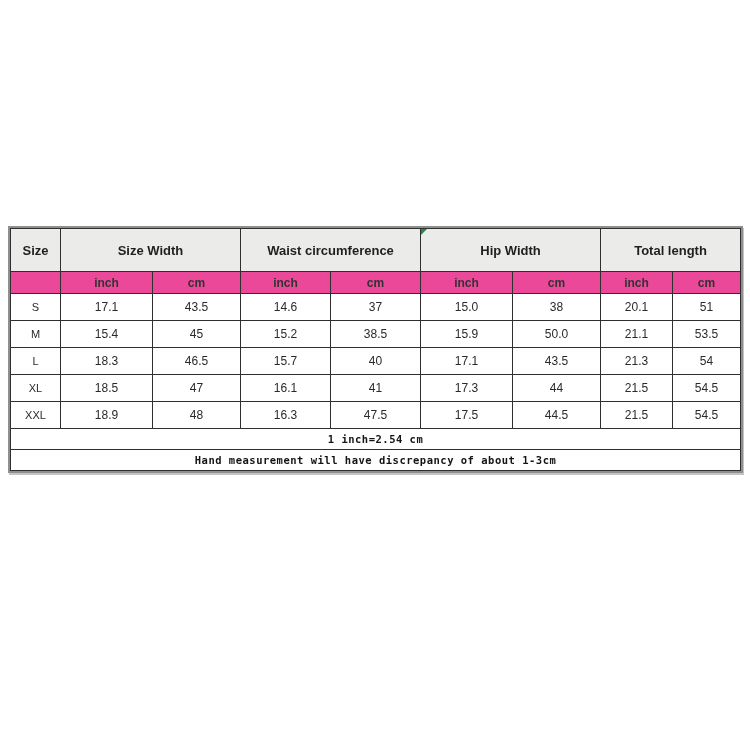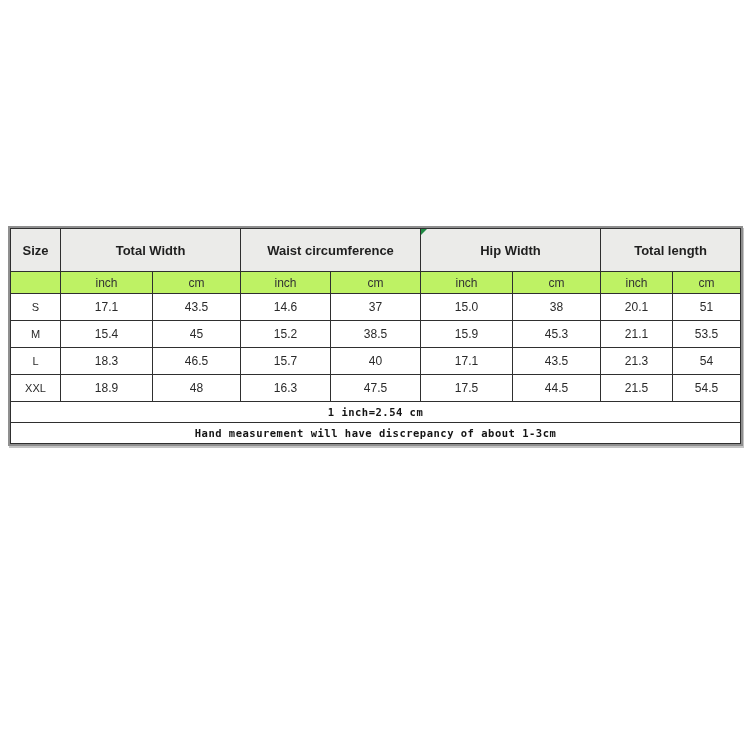--- a/index.html
+++ b/index.html
@@ -36,23 +36,23 @@
   tr.group-row th {
     height: 42px;
     background: #ebebe9;
     font-size: 13px;
     font-weight: bold;
     color: #1f1f1f;
     position: relative;
   }
   tr.unit-row td {
     height: 21px;
-    background: #bef264;
+    background: #ec4899;
     font-size: 12px;
-    font-weight: normal;
+    font-weight: bold;
     color: #333333;
   }
   tr.data-row td {
     height: 26px;
     background: #ffffff;
     font-size: 12px;
     color: #2a2a2a;
   }
   tr.data-row td.size-cell { font-size: 11px; }
   tr.footnote-row td {
@@ -88,21 +88,21 @@
         <col style="width:90px">
           <col style="width:90px">
         <col style="width:92px">
           <col style="width:88px">
         <col style="width:72px">
           <col style="width:68px">
       </colgroup>
       <tbody>
         <tr class="group-row">
           <th>Size</th>
-          <th colspan="2">Total Width</th>
+          <th colspan="2">Size Width</th>
           <th colspan="2">Waist circumference</th>
           <th colspan="2"><span class="comment-marker"></span>Hip Width</th>
           <th colspan="2">Total length</th>
         </tr>
         <tr class="unit-row">
           <td></td>
           <td>inch</td>
           <td>cm</td>
           <td>inch</td>
           <td>cm</td>
@@ -123,34 +123,45 @@
             <td>20.1</td>
             <td>51</td>
           </tr>
           <tr class="data-row">
             <td class="size-cell">M</td>
             <td>15.4</td>
             <td>45</td>
             <td>15.2</td>
             <td>38.5</td>
             <td>15.9</td>
-            <td>45.3</td>
+            <td>50.0</td>
             <td>21.1</td>
             <td>53.5</td>
           </tr>
           <tr class="data-row">
             <td class="size-cell">L</td>
             <td>18.3</td>
             <td>46.5</td>
             <td>15.7</td>
             <td>40</td>
             <td>17.1</td>
             <td>43.5</td>
             <td>21.3</td>
             <td>54</td>
+          </tr>
+          <tr class="data-row">
+            <td class="size-cell">XL</td>
+            <td>18.5</td>
+            <td>47</td>
+            <td>16.1</td>
+            <td>41</td>
+            <td>17.3</td>
+            <td>44</td>
+            <td>21.5</td>
+            <td>54.5</td>
           </tr>
           <tr class="data-row">
             <td class="size-cell">XXL</td>
             <td>18.9</td>
             <td>48</td>
             <td>16.3</td>
             <td>47.5</td>
             <td>17.5</td>
             <td>44.5</td>
             <td>21.5</td>

